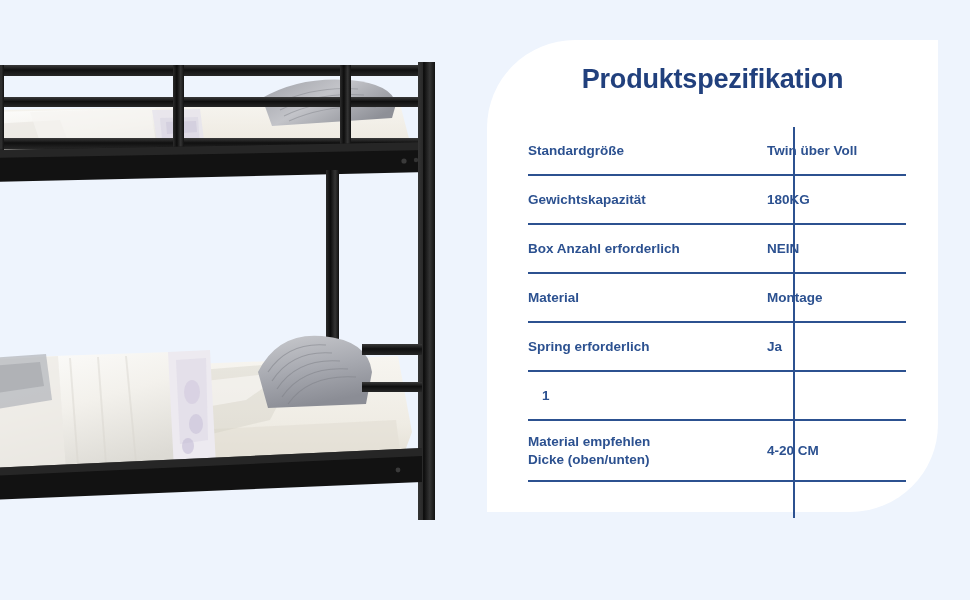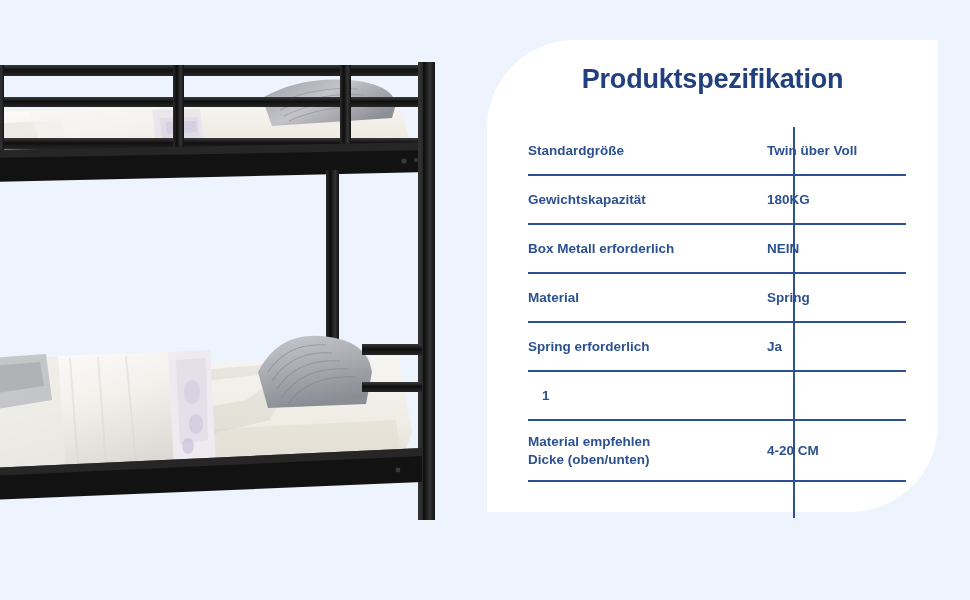--- a/index.html
+++ b/index.html
@@ -235,27 +235,27 @@
         <div class="spec-key">Standardgröße</div>
         <div class="spec-val">Twin über Voll</div>
       </div>
 
       <div class="spec-row">
         <div class="spec-key">Gewichtskapazität</div>
         <div class="spec-val">180KG</div>
       </div>
 
       <div class="spec-row">
-        <div class="spec-key">Box Metall erforderlich</div>
+        <div class="spec-key">Box Anzahl erforderlich</div>
         <div class="spec-val">NEIN</div>
       </div>
 
       <div class="spec-row">
         <div class="spec-key">Material</div>
-        <div class="spec-val">Spring</div>
+        <div class="spec-val">Montage</div>
       </div>
 
       <div class="spec-row">
         <div class="spec-key">Spring erforderlich</div>
         <div class="spec-val">Ja</div>
       </div>
 
       <div class="spec-row">
         <div class="spec-val">1</div>
       </div>

